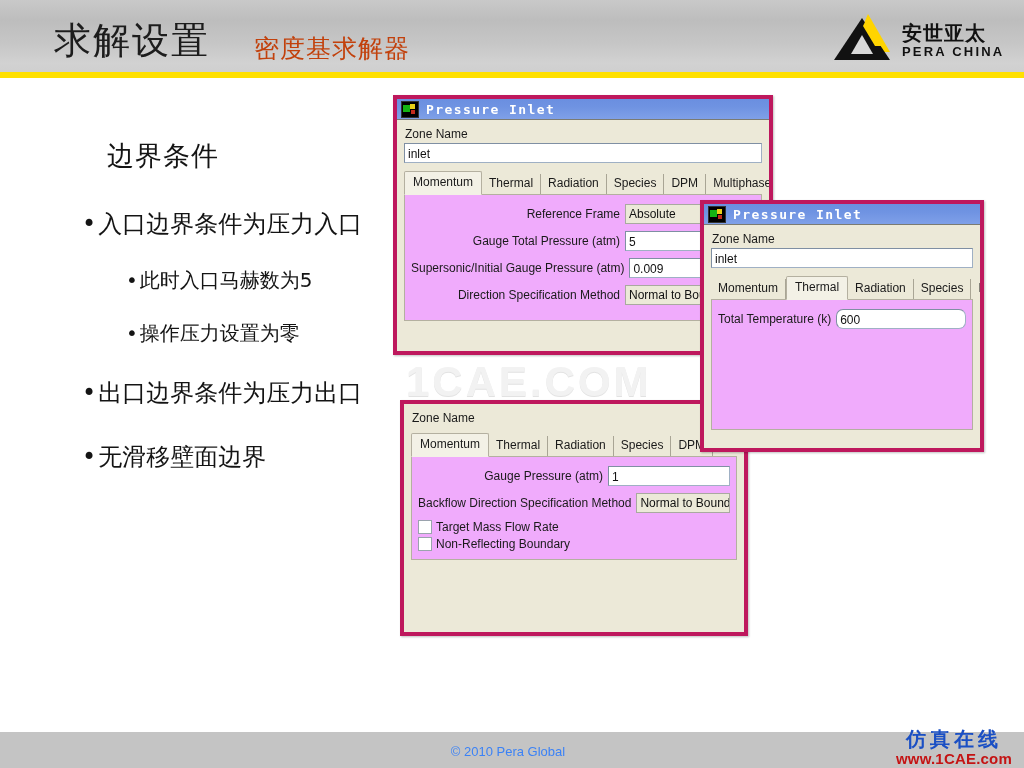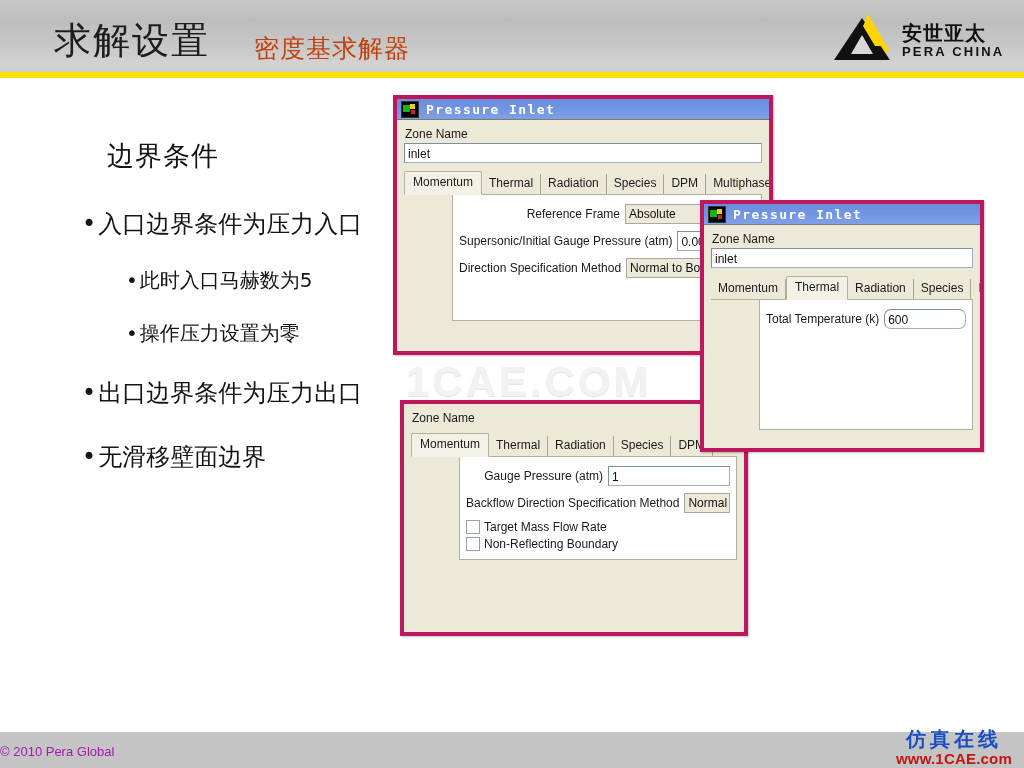--- a/index.html
+++ b/index.html
@@ -192,23 +192,22 @@
     border: 1px solid #b4b0a0;
     border-bottom: 1px solid #f3f1e6;
     margin-bottom: -1px;
     border-radius: 2px 2px 0 0;
     padding: 3px 8px 4px 8px;
   }
   .tab.last { border-right: none; }
   .tab-panel {
     border: 1px solid #b4b0a0;
     border-top: none;
-    background: #ffffff;
+    background: #f0abfc;
     padding: 9px 6px 9px 6px;
-    margin-left: 48px;
   }
   .frow {
     display: flex;
     align-items: center;
     justify-content: flex-end;
     margin-bottom: 7px;
     gap: 5px;
   }
   .frow:last-child { margin-bottom: 0; }
   .frow .field-label { text-align: right; }
@@ -231,24 +230,24 @@
     position: absolute;
     left: 0; bottom: 0;
     width: 1024px;
     height: 36px;
     background: #c4c4c4;
   }
   #footer-copyright {
     position: absolute;
     left: 0; bottom: 9px;
     width: 1016px;
-    text-align: left;
+    text-align: center;
     font-family: "Liberation Sans", sans-serif;
     font-size: 13px;
-    color: #a21caf;
+    color: #3b82f6;
   }
   #footer-watermark {
     position: absolute;
     right: 12px; bottom: 2px;
     text-align: center;
     line-height: 1;
   }
   #footer-wm-cn {
     font-family: "DejaVu Sans", sans-serif;
     font-size: 20px;
@@ -338,20 +337,24 @@
       <div class="tab">Multiphase</div>
 
     </div>
 
     <div class="tab-panel" style="height:126px; box-sizing:border-box;">
       <div class="frow">
         <span class="field-label">Reference Frame</span>
         <span class="combobox" style="width:130px;">Absolute</span>
       </div>
       <div class="frow">
+        <span class="field-label">Gauge Total Pressure (atm)</span>
+        <span class="textbox" style="width:130px;">5</span>
+      </div>
+      <div class="frow">
         <span class="field-label">Supersonic/Initial Gauge Pressure (atm)</span>
         <span class="textbox" style="width:130px;">0.009</span>
       </div>
       <div class="frow">
         <span class="field-label">Direction Specification Method</span>
         <span class="combobox" style="width:130px;">Normal to Boun</span>
       </div>
     </div>
   </div>
 </div>

